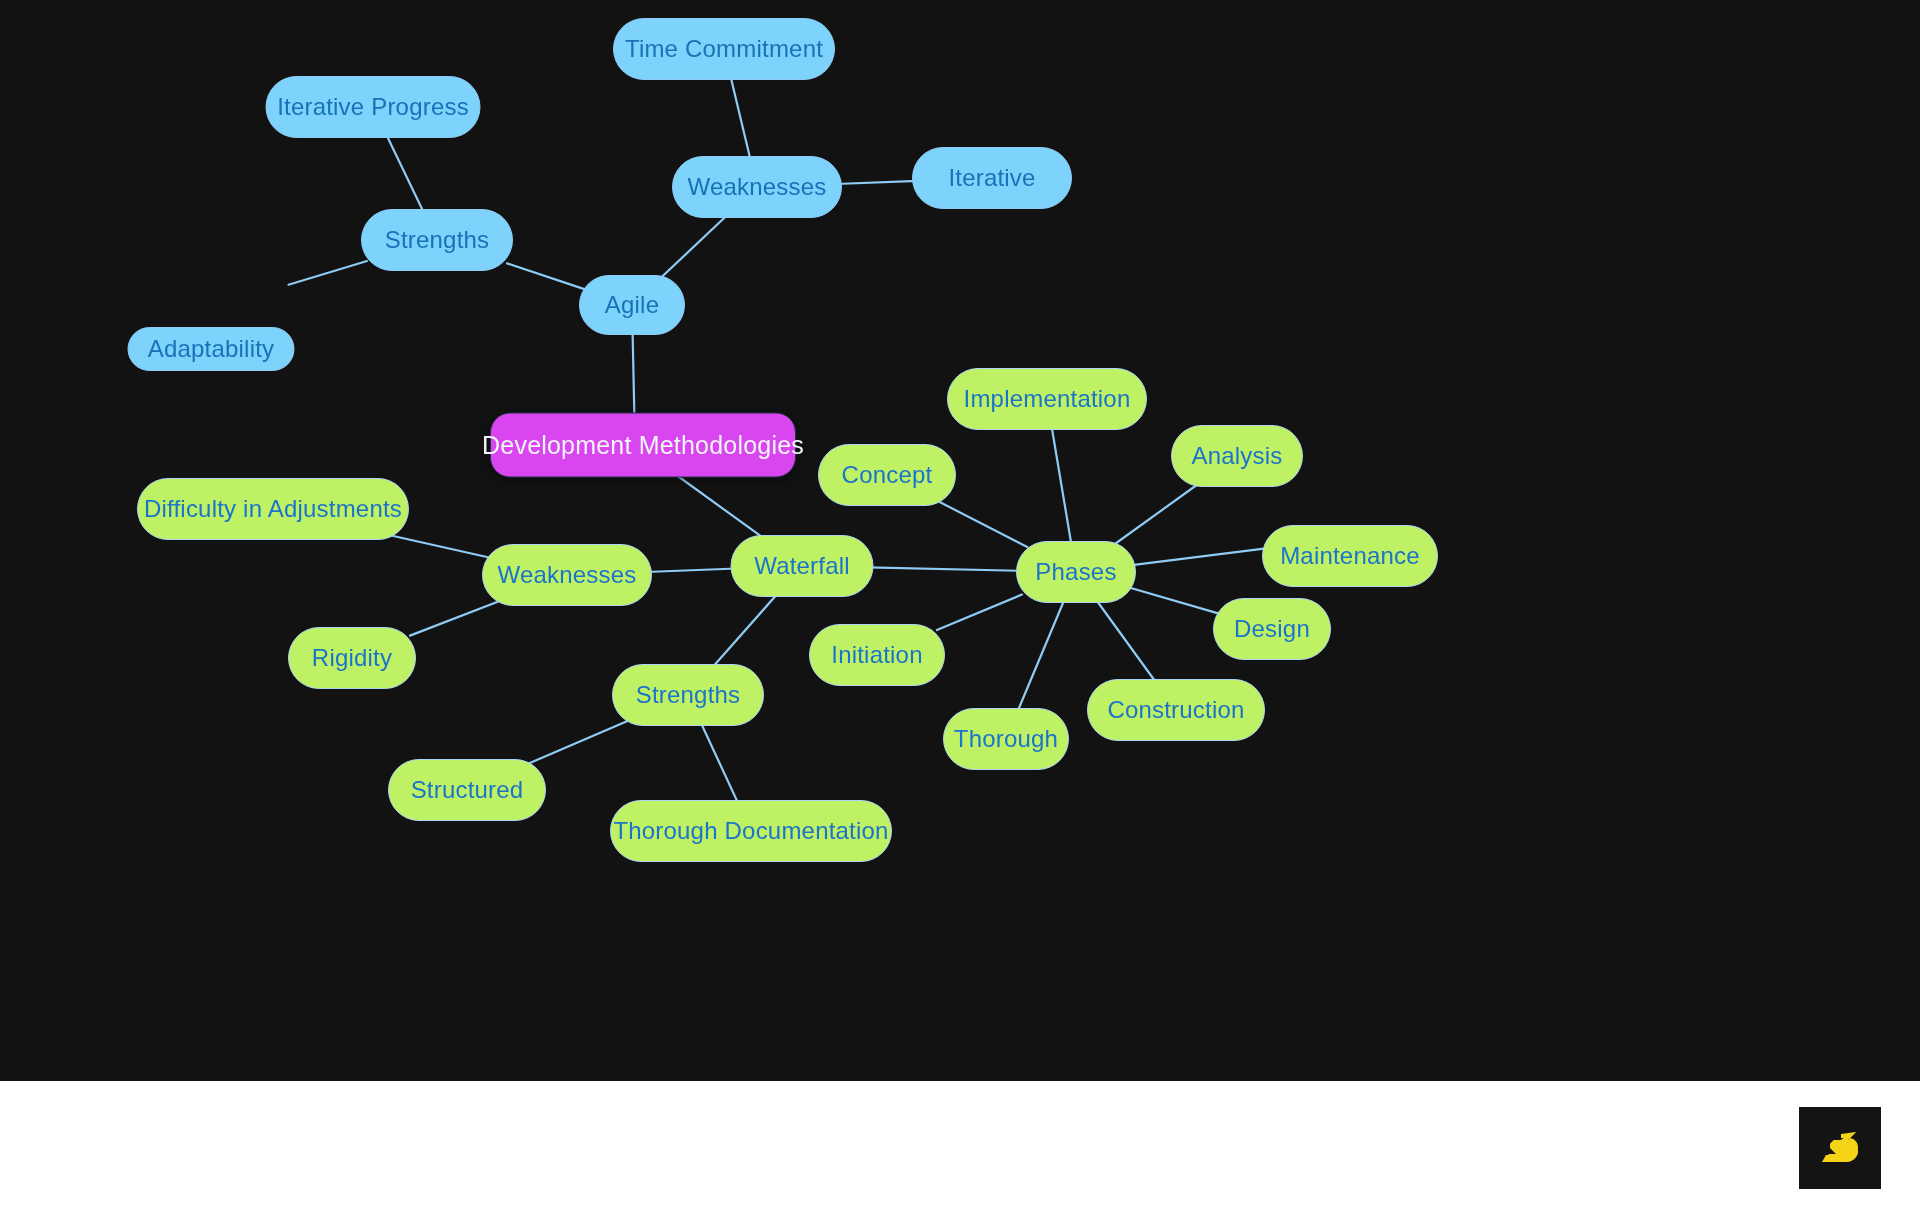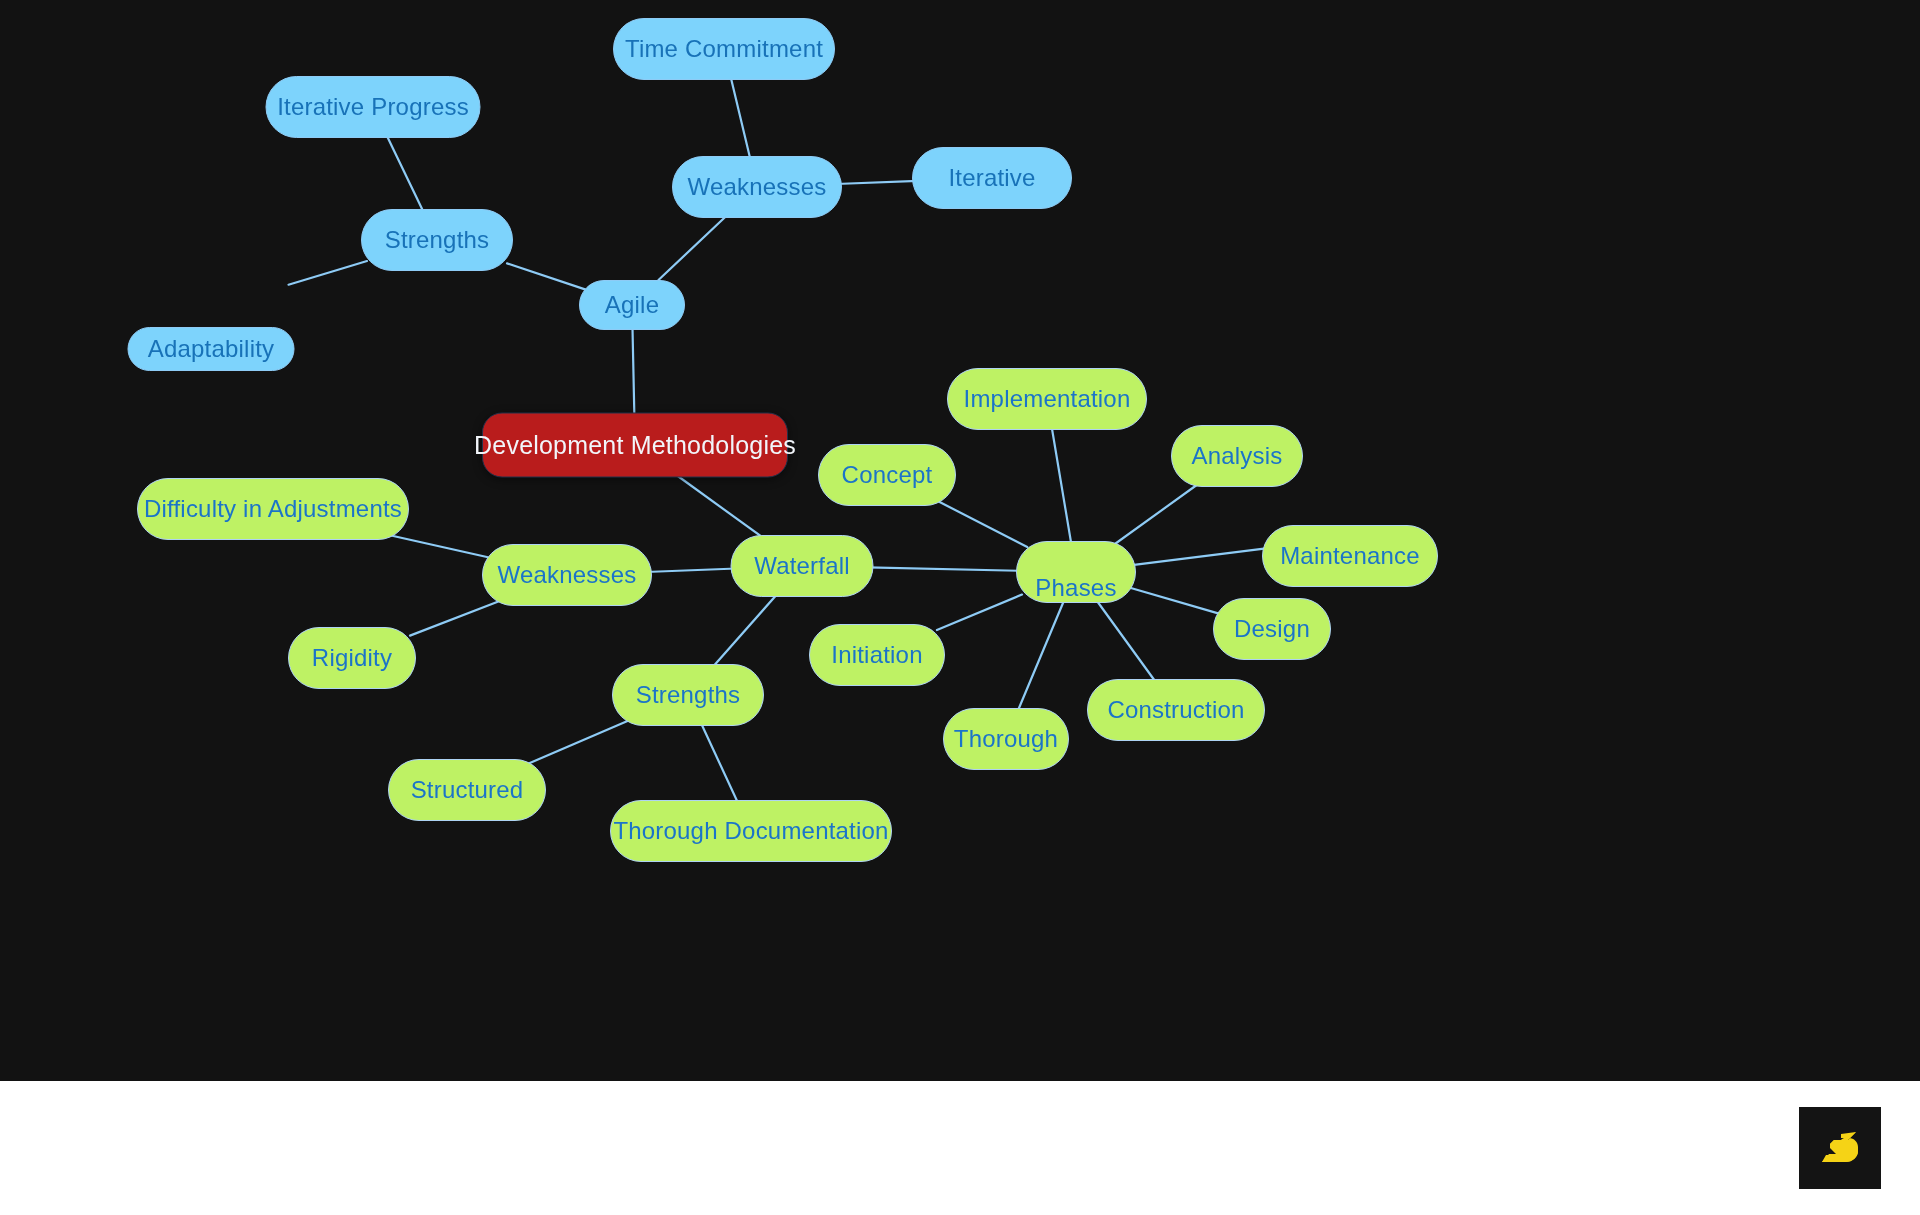--- a/index.html
+++ b/index.html
@@ -43,26 +43,27 @@
     display: flex;
     align-items: center;
     justify-content: center;
     border-radius: 999px;
     white-space: nowrap;
     letter-spacing: 0.2px;
     transform: translate(-50%, -50%);
     cursor: pointer;
   }
   .node.root {
-    background: #b91c1c;
+    background: #d946ef;
     border: 1px solid #223049;
     color: #f2f5fa;
     font-size: 25px;
     border-radius: 20px;
     box-shadow: 0 2px 10px rgba(0,0,0,0.45);
+    margin-left: 8px;
   }
   .node.branch-a {
     background: #7dd3fc;
     border: 1.5px solid #8ecbf5;
     color: #1872b8;
     font-size: 24px;
   }
   .node.branch-b {
     background: #bef264;
     border: 1.5px solid #aed3f3;
@@ -118,21 +119,21 @@
         <line x1="1130" y1="565.2992700729927" x2="1268" y2="548.1751824817518" stroke="#8ecbf5" stroke-width="2.2" stroke-linecap="round"></line>
         <line x1="1130" y1="587.704081632653" x2="1219" y2="613.5867346938776" stroke="#8ecbf5" stroke-width="2.2" stroke-linecap="round"></line>
         <line x1="1094.1159420289855" y1="597" x2="1157.8840579710145" y2="685" stroke="#8ecbf5" stroke-width="2.2" stroke-linecap="round"></line>
         <line x1="1065.5209580838323" y1="597" x2="1016.4790419161677" y2="714" stroke="#8ecbf5" stroke-width="2.2" stroke-linecap="round"></line>
         <line x1="1022" y1="594.5226130653266" x2="936.9397590361446" y2="630" stroke="#8ecbf5" stroke-width="2.2" stroke-linecap="round"></line>
       </svg>
     <div id="node-layer">
         <div class="node root" style="left: 635px; top: 445px; width: 306px; height: 65px;">
           <span>Development Methodologies</span>
         </div>
-        <div class="node branch-a" style="left: 632px; top: 305px; width: 106px; height: 50px;">
+        <div class="node branch-a" style="left: 632px; top: 305px; width: 106px; height: 60px;">
           <span>Agile</span>
         </div>
         <div class="node branch-a" style="left: 437px; top: 240px; width: 152px; height: 62px;">
           <span>Strengths</span>
         </div>
         <div class="node branch-a" style="left: 373px; top: 107px; width: 215px; height: 62px;">
           <span>Iterative Progress</span>
         </div>
         <div class="node branch-a" style="left: 211px; top: 308px; width: 167px; height: 44px; margin-top: 41px;">
           <span>Adaptability</span>
@@ -160,21 +161,21 @@
         </div>
         <div class="node branch-b" style="left: 688px; top: 695px; width: 152px; height: 62px;">
           <span>Strengths</span>
         </div>
         <div class="node branch-b" style="left: 467px; top: 790px; width: 158px; height: 62px;">
           <span>Structured</span>
         </div>
         <div class="node branch-b" style="left: 751px; top: 831px; width: 282px; height: 62px;">
           <span>Thorough Documentation</span>
         </div>
-        <div class="node branch-b" style="left: 1076px; top: 572px; width: 120px; height: 62px; align-items: flex-end;">
+        <div class="node branch-b" style="left: 1076px; top: 572px; width: 120px; height: 62px;">
           <span>Phases</span>
         </div>
         <div class="node branch-b" style="left: 887px; top: 475px; width: 138px; height: 62px;">
           <span>Concept</span>
         </div>
         <div class="node branch-b" style="left: 1047px; top: 399px; width: 200px; height: 62px;">
           <span>Implementation</span>
         </div>
         <div class="node branch-b" style="left: 1237px; top: 456px; width: 132px; height: 62px;">
           <span>Analysis</span>

